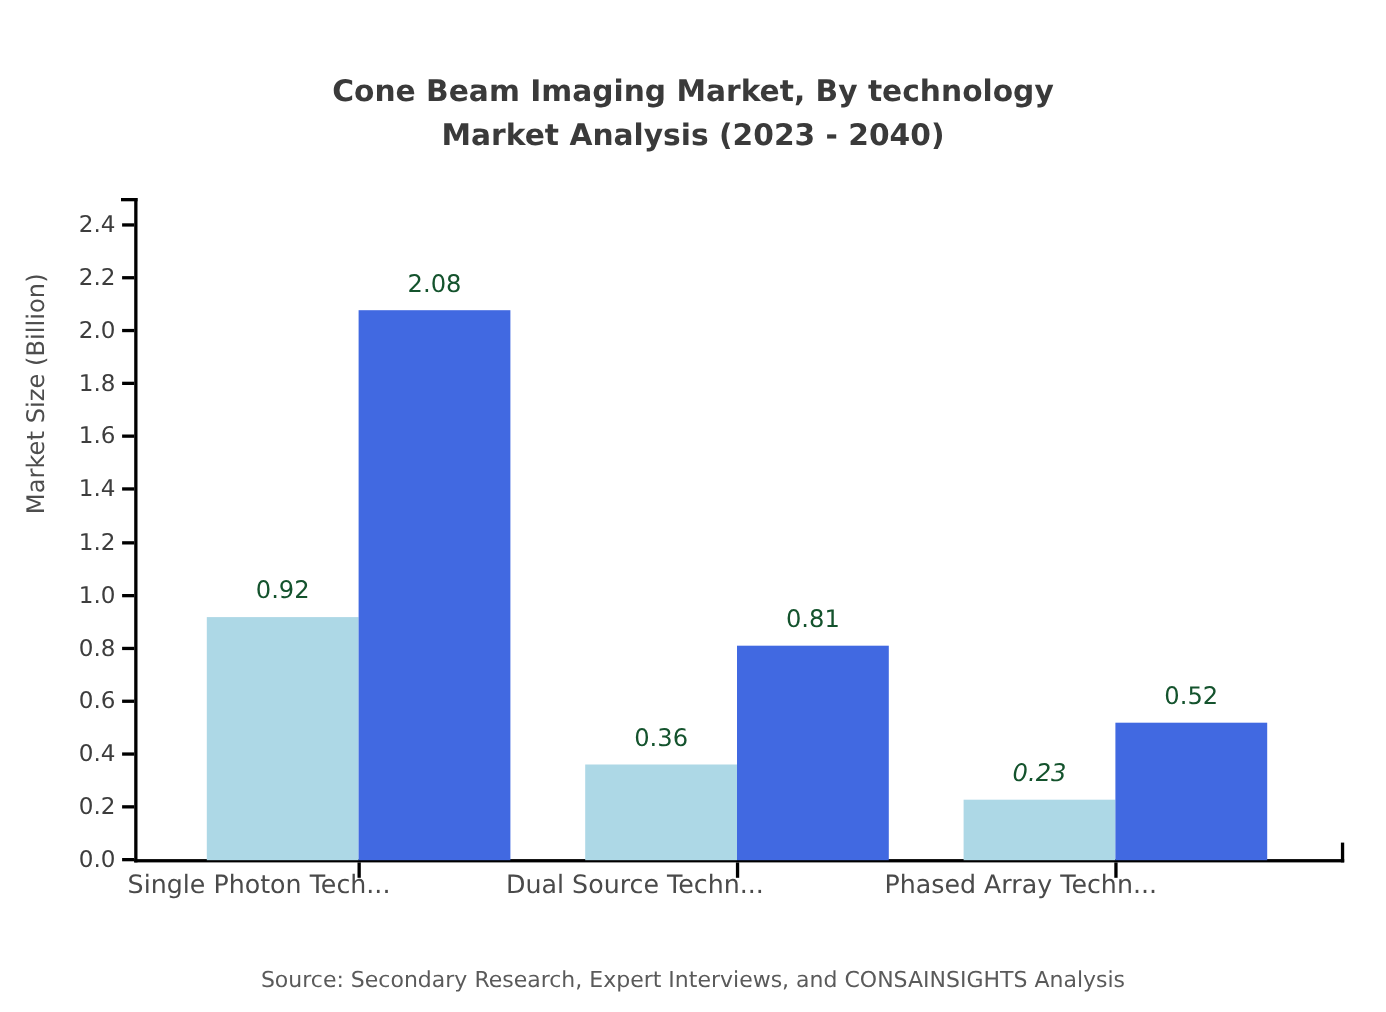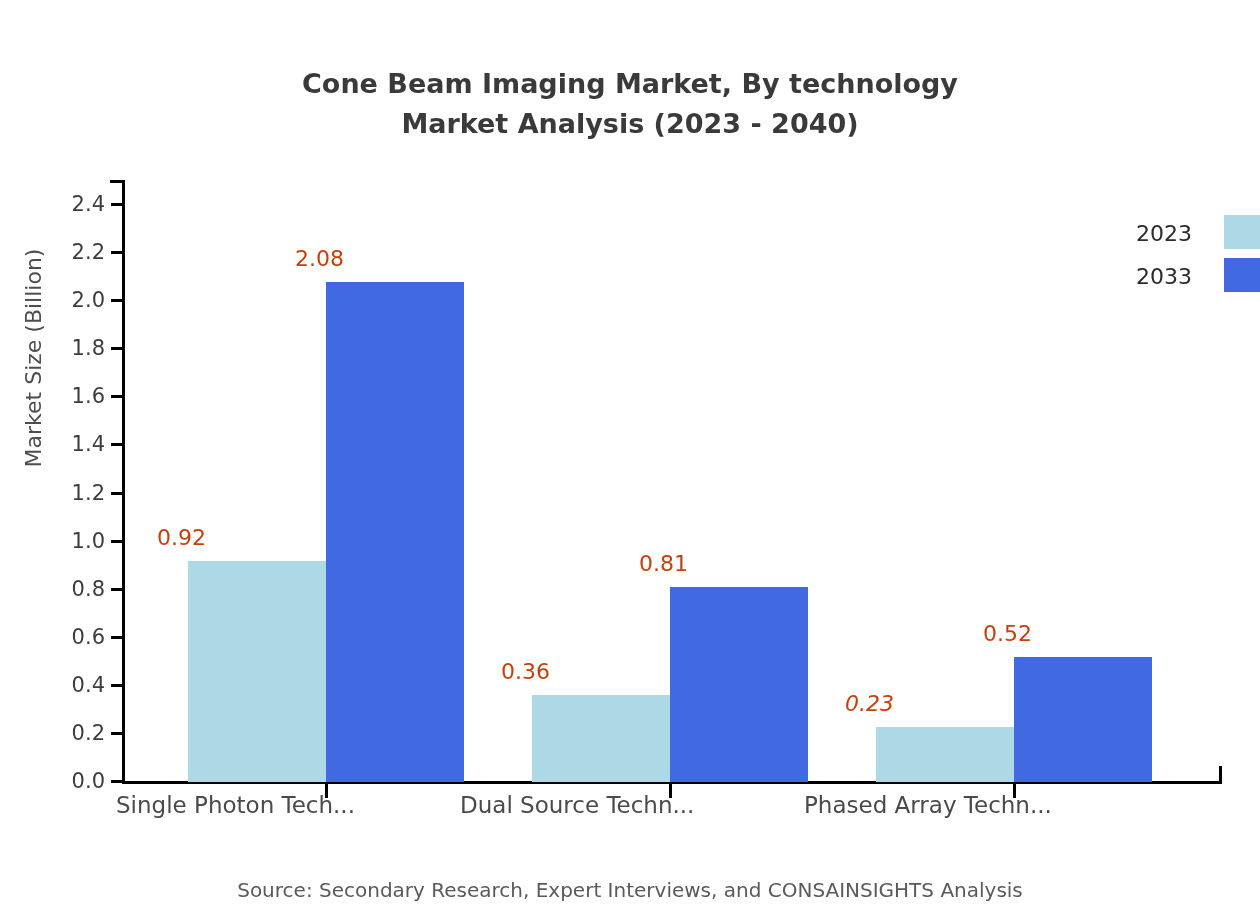--- a/index.html
+++ b/index.html
@@ -130,22 +130,23 @@
   #bars-layer {
     position: absolute;
     left: 0;
     top: 0;
     width: 1260px;
     height: 782px;
   }
   .bar-value {
     position: absolute;
     width: 200px;
+    text-align: center;
     font-size: 22px;
-    color: #c2410c;
+    color: #14532d;
     height: 28px;
     line-height: 28px;
   }
 
   
   #legend {
     position: absolute;
     left: 1060px;
     top: 215px;
     width: 200px;
@@ -249,26 +250,16 @@
     </div>
   <div id="valuelabel-layer">
       <div class="bar-value" style="left: 157px; top: 523.817px;">0.92</div>
       <div class="bar-value" style="left: 295px; top: 244.933px;">2.08</div>
       <div class="bar-value" style="left: 501px; top: 658.45px;">0.36</div>
       <div class="bar-value" style="left: 639px; top: 550.262px;">0.81</div>
       <div class="bar-value" style="left: 845px; top: 689.704px; font-style: italic;">0.23</div>
       <div class="bar-value" style="left: 983px; top: 619.983px;">0.52</div>
     </div>
 
-  <div id="legend">
-      <div class="legend-row" style="top: 0px;">
-        <span class="legend-label">2023</span>
-        <span class="legend-swatch" style="background: rgb(173, 216, 230);"></span>
-      </div>
-      <div class="legend-row" style="top: 43px;">
-        <span class="legend-label">2033</span>
-        <span class="legend-swatch" style="background: rgb(65, 105, 225);"></span>
-      </div>
-    </div>
 
   <div id="source-note">Source: Secondary Research, Expert Interviews, and CONSAINSIGHTS Analysis</div>
 
 </div>
 
 </body></html>

